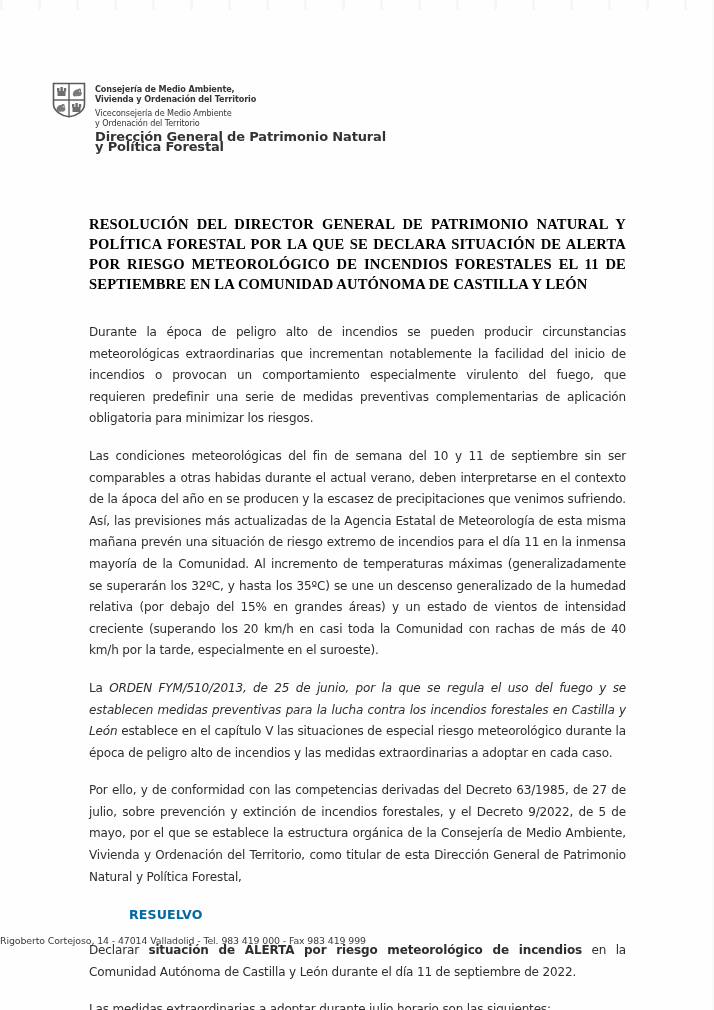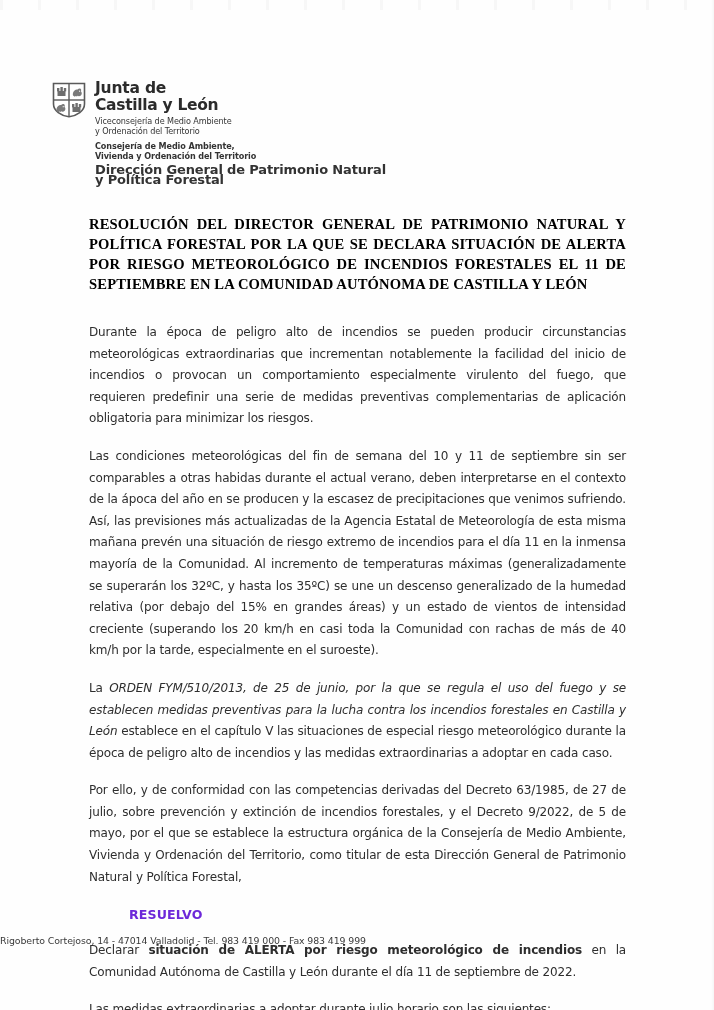--- a/index.html
+++ b/index.html
@@ -127,21 +127,21 @@
   .it { font-style: italic; }
   .bd { font-weight: bold; }
 
   .resuelvo {
     margin: 19px 0 17px 0;
     padding-left: 40px;
     font-family: "DejaVu Sans", "Liberation Sans", sans-serif;
     font-weight: bold;
     font-size: 12.6px;
     line-height: 16px;
-    color: #6d28d9;
+    color: #0369a1;
     letter-spacing: 0.1px;
   }
 
   .bullet-list {
     margin: 14px 0 0 0;
     padding: 0;
     list-style: none;
   }
   .bullet-item {
     display: flex;
@@ -230,33 +230,29 @@
         <g fill="#6e6e6e">
           <rect x="20.5" y="25" width="8" height="5"></rect>
           <rect x="20" y="22" width="2.4" height="3.4"></rect>
           <rect x="23.4" y="21" width="2.4" height="4.4"></rect>
           <rect x="26.8" y="22" width="2.4" height="3.4"></rect>
         </g>
       </svg>
     </div>
 
     <div class="lh-text">
-      <div class="wordmark">
-        <div class="l1">Junta de</div>
-        <div class="l2">Castilla y León</div>
+
+      <div class="lh-block b1">
+        <div>Consejería de Medio Ambiente,</div>
+        <div>Vivienda y Ordenación del Territorio</div>
       </div>
 
       <div class="lh-block b2">
         <div>Viceconsejería de Medio Ambiente</div>
         <div>y Ordenación del Territorio</div>
-      </div>
-
-      <div class="lh-block b1">
-        <div>Consejería de Medio Ambiente,</div>
-        <div>Vivienda y Ordenación del Territorio</div>
       </div>
 
       <div class="lh-block b3">
         <div>Dirección General de Patrimonio Natural</div>
         <div>y Política Forestal</div>
       </div>
     </div>
   </div>
 
   <div class="doc-title">RESOLUCIÓN DEL DIRECTOR GENERAL DE PATRIMONIO NATURAL Y POLÍTICA FORESTAL POR LA QUE SE DECLARA SITUACIÓN DE ALERTA POR RIESGO METEOROLÓGICO DE INCENDIOS FORESTALES EL 11 DE SEPTIEMBRE EN LA COMUNIDAD AUTÓNOMA DE CASTILLA Y LEÓN</div>

